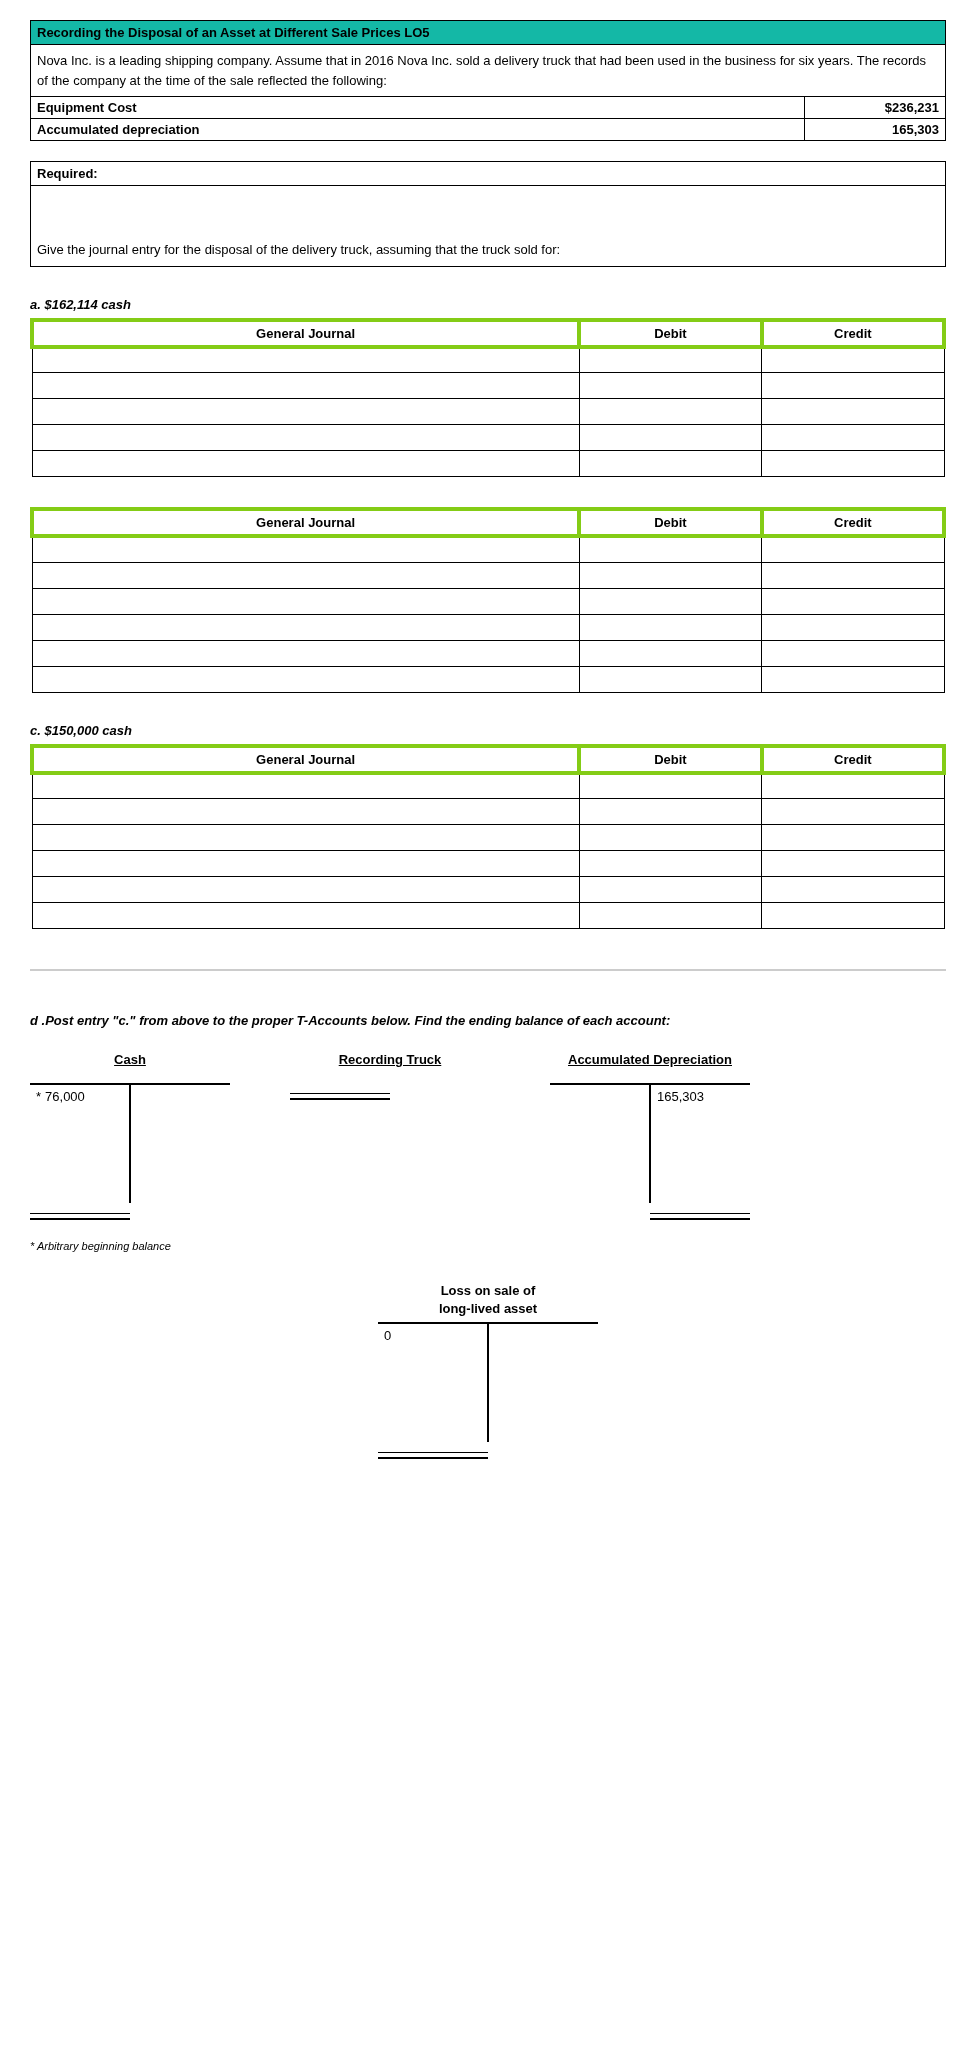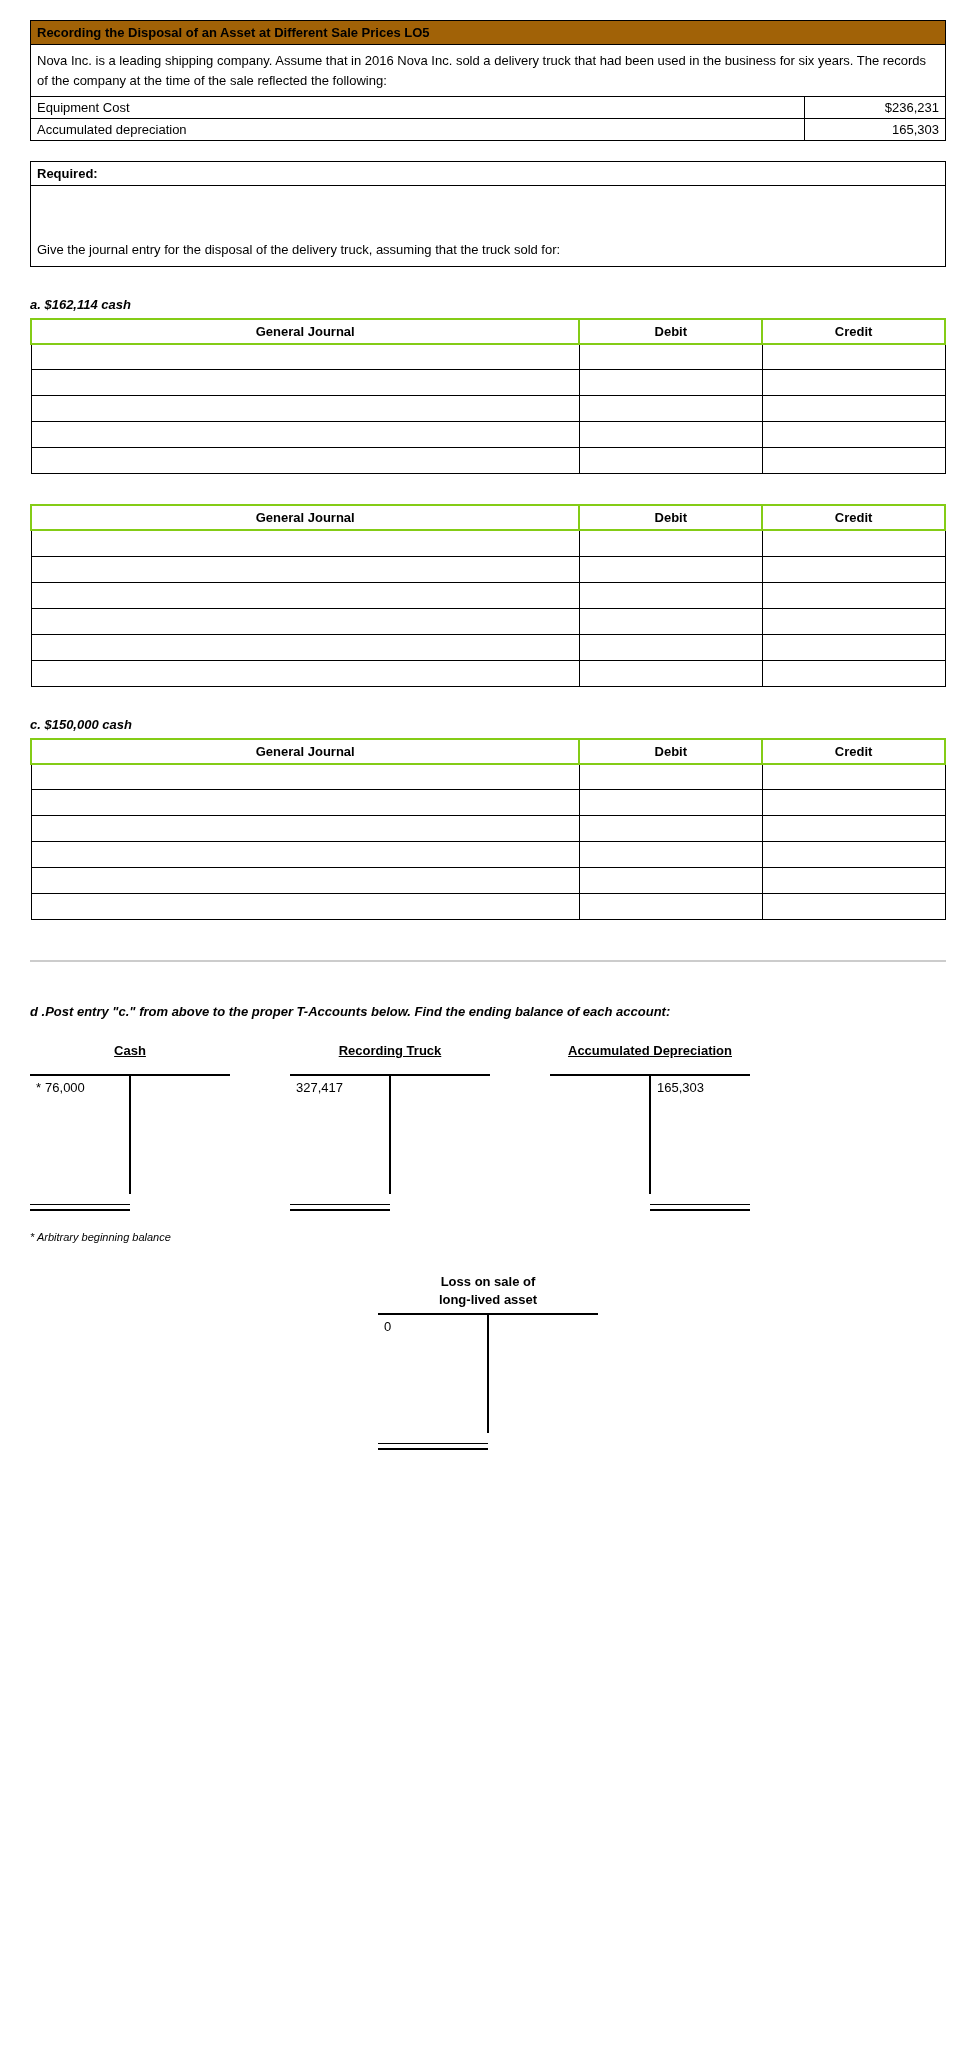--- a/index.html
+++ b/index.html
@@ -12,33 +12,34 @@
       min-height: 2046px;
       padding: 20px 30px;
     }
 
     
     .title-section {
       border: 1px solid #000;
       margin-bottom: 20px;
     }
     .title-row {
-      background: #a16207;
+      background: #14b8a6;
       padding: 4px 6px;
       font-weight: bold;
       border-bottom: 1px solid #000;
     }
     .description-row {
       padding: 6px 6px;
       border-bottom: 1px solid #000;
       line-height: 1.5;
     }
     .data-row {
       display: flex;
       border-bottom: 1px solid #000;
+      font-weight: bold;
     }
     .data-row:last-child {
       border-bottom: none;
     }
     .data-label {
       flex: 1;
       padding: 3px 6px;
       border-right: 1px solid #000;
     }
     .data-value {
@@ -72,21 +73,21 @@
     }
 
     
     .journal-table {
       width: 100%;
       border-collapse: collapse;
       border: 1px solid #000;
       margin-bottom: 30px;
     }
     .journal-table th {
-      border: 2px solid #84cc16;
+      border: 4px solid #84cc16;
       padding: 4px 8px;
       text-align: center;
       font-weight: bold;
       background: #fff;
     }
     .journal-table th.gj-header {
       width: 60%;
       text-align: center;
     }
     .journal-table th.debit-header {
@@ -397,28 +398,20 @@
         <div style="flex:1;"></div>
       </div>
       <div style="display:flex; width:100%; gap:0; margin-top:4px;">
         <div style="flex:1; border-top:2px solid #000;"></div>
         <div style="flex:1;"></div>
       </div>
     </div>
 
     <div class="t-account">
       <div class="t-account-title">Recording Truck</div>
-      <div class="t-account-body">
-        <div class="t-left">
-          <div class="t-account-entry">
-            <span>327,417</span>
-          </div>
-        </div>
-        <div class="t-right"></div>
-      </div>
       <div style="display:flex; width:100%; gap:0; margin-top:10px;">
         <div style="flex:1; border-top:1px solid #000;"></div>
         <div style="flex:1;"></div>
       </div>
       <div style="display:flex; width:100%; gap:0; margin-top:4px;">
         <div style="flex:1; border-top:2px solid #000;"></div>
         <div style="flex:1;"></div>
       </div>
     </div>
 

